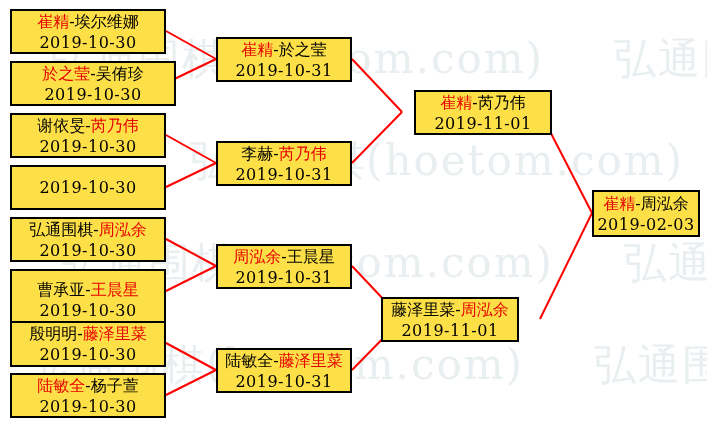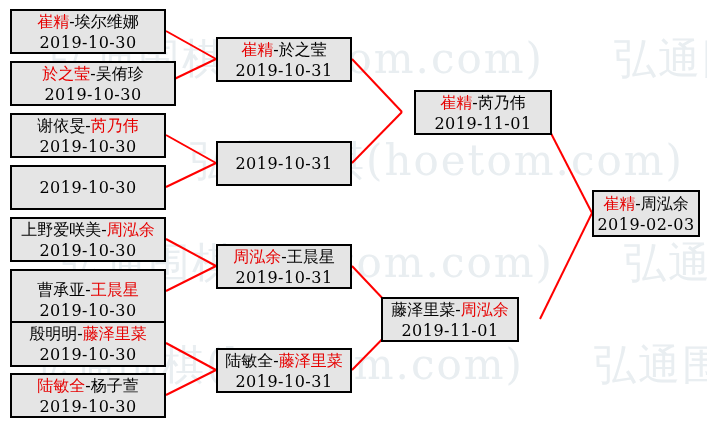--- a/index.html
+++ b/index.html
@@ -11,21 +11,21 @@
   .watermark-layer { position:absolute; inset:0; z-index:0; pointer-events:none; }
   .watermark-row {
     position:absolute; white-space:nowrap; font-size:42px; line-height:1;
     color:#e9eef1; letter-spacing:2px; user-select:none;
   }
   .watermark-row span { margin-right:70px; }
   svg.connectors { position:absolute; left:0; top:0; z-index:1; }
   svg.connectors line { stroke:var(--line-color,#ff0000); stroke-width:2; }
   .match {
     position:absolute; box-sizing:border-box; z-index:2;
-    border:2px solid #000; background:#e5e5e5;
+    border:2px solid #000; background:#fde047;
     display:flex; flex-direction:column; align-items:center; justify-content:center;
     text-align:center; font-size:16px; line-height:21px; color:#000;
   }
   .names { white-space:nowrap; }
   .player[data-winner="true"] { color:var(--winner-color,#e60000); }
   .date { letter-spacing:0.5px; }
 </style>
 </head>
 <body>
 
@@ -62,41 +62,42 @@
   <div class="date">2019-10-30</div>
 </div>
 <div class="match" style="left:10px;top:113px;width:156px;height:45px">
   <div class="names"><span class="player" data-winner="false">谢依旻</span><span class="sep">-</span><span class="player" data-winner="true">芮乃伟</span></div>
   <div class="date">2019-10-30</div>
 </div>
 <div class="match" style="left:10px;top:165px;width:156px;height:45px">
   <div class="date">2019-10-30</div>
 </div>
 <div class="match" style="left:10px;top:217px;width:156px;height:45px">
-  <div class="names"><span class="player" data-winner="false">上野爱咲美</span><span class="sep">-</span><span class="player" data-winner="true">周泓余</span></div>
+  <div class="names"><span class="player" data-winner="false">弘通围棋</span><span class="sep">-</span><span class="player" data-winner="true">周泓余</span></div>
   <div class="date">2019-10-30</div>
 </div>
 <div class="match" style="left:10px;top:269px;width:156px;height:61px">
   <div class="names"><span class="player" data-winner="false">曹承亚</span><span class="sep">-</span><span class="player" data-winner="true">王晨星</span></div>
   <div class="date">2019-10-30</div>
 </div>
 <div class="match" style="left:10px;top:321px;width:156px;height:46px">
   <div class="names"><span class="player" data-winner="false">殷明明</span><span class="sep">-</span><span class="player" data-winner="true">藤泽里菜</span></div>
   <div class="date">2019-10-30</div>
 </div>
 <div class="match" style="left:10px;top:373px;width:156px;height:45px">
   <div class="names"><span class="player" data-winner="true">陆敏全</span><span class="sep">-</span><span class="player" data-winner="false">杨子萱</span></div>
   <div class="date">2019-10-30</div>
 </div>
 
 <div class="match" style="left:216px;top:37px;width:136px;height:45px">
   <div class="names"><span class="player" data-winner="true">崔精</span><span class="sep">-</span><span class="player" data-winner="false">於之莹</span></div>
   <div class="date">2019-10-31</div>
 </div>
 <div class="match" style="left:216px;top:141px;width:136px;height:45px">
+  <div class="names"><span class="player" data-winner="false">李赫</span><span class="sep">-</span><span class="player" data-winner="true">芮乃伟</span></div>
   <div class="date">2019-10-31</div>
 </div>
 <div class="match" style="left:216px;top:244px;width:136px;height:45px">
   <div class="names"><span class="player" data-winner="true">周泓余</span><span class="sep">-</span><span class="player" data-winner="false">王晨星</span></div>
   <div class="date">2019-10-31</div>
 </div>
 <div class="match" style="left:216px;top:348px;width:136px;height:45px">
   <div class="names"><span class="player" data-winner="false">陆敏全</span><span class="sep">-</span><span class="player" data-winner="true">藤泽里菜</span></div>
   <div class="date">2019-10-31</div>
 </div>

